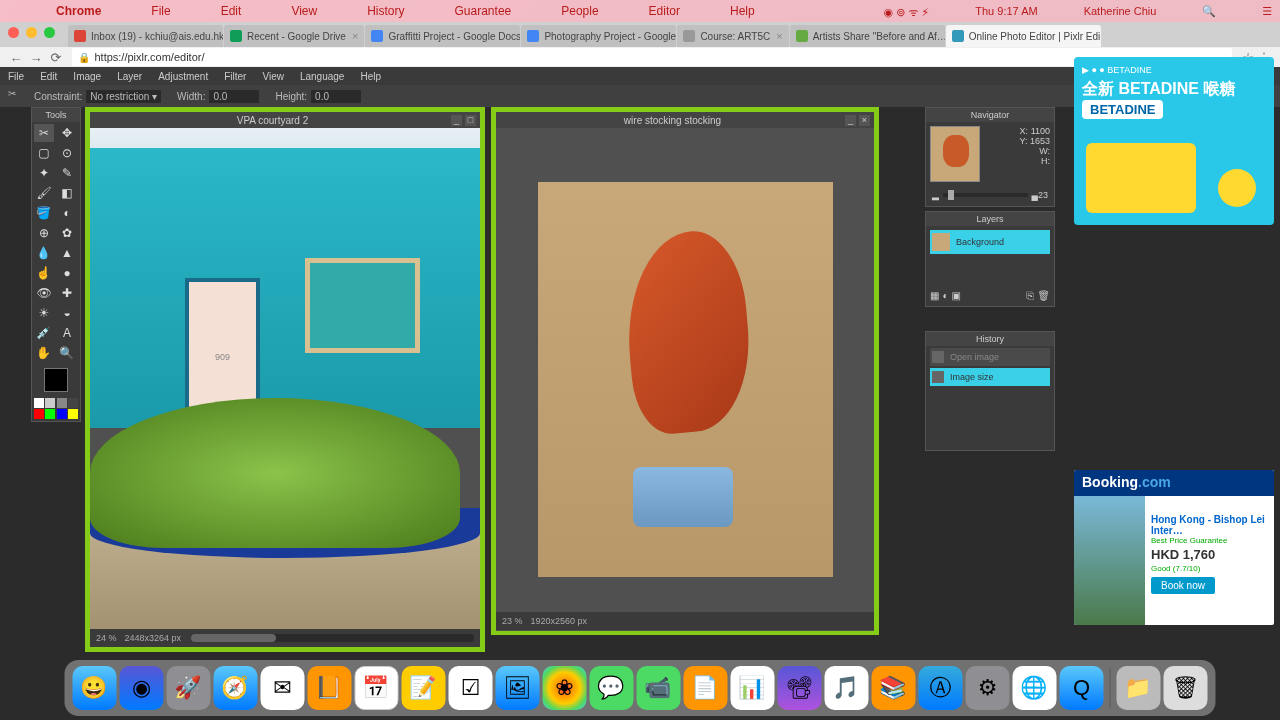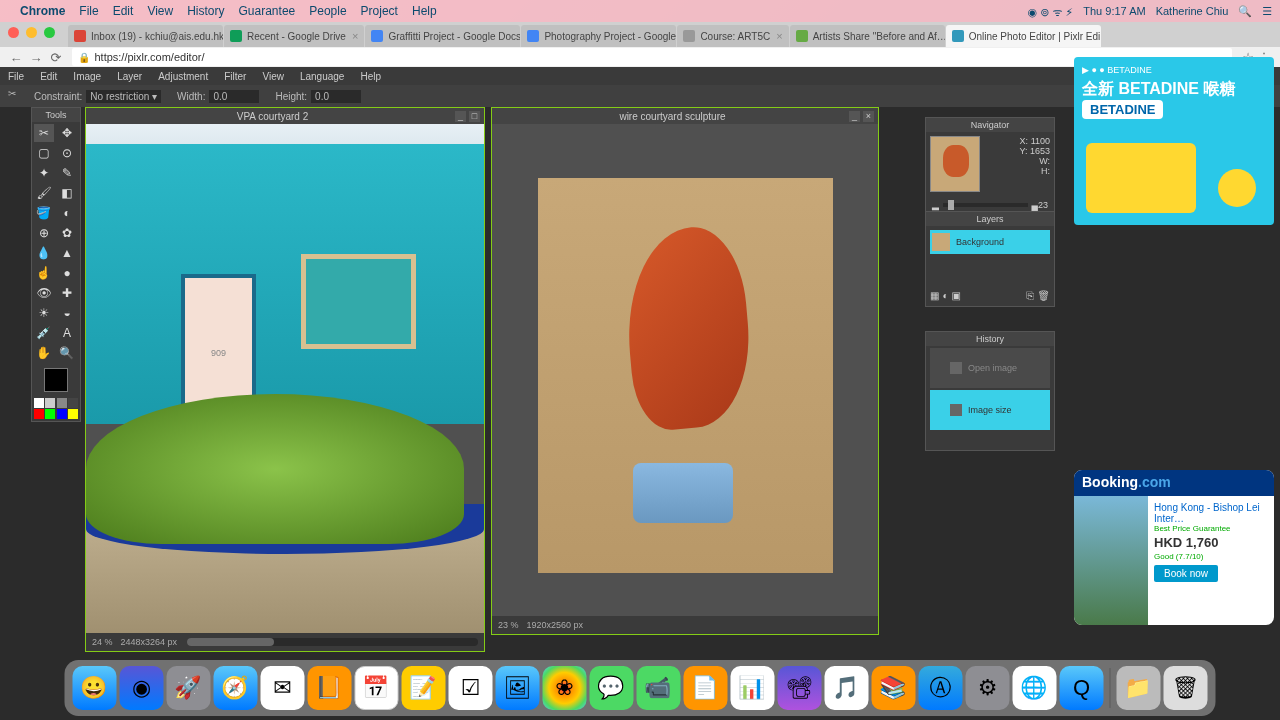--- a/index.html
+++ b/index.html
@@ -1,17 +1,17 @@
 <!DOCTYPE html>
 <html><head>
 <meta charset="utf-8">
 <style>
 *{margin:0;padding:0;box-sizing:border-box;font-family:-apple-system,BlinkMacSystemFont,"Segoe UI",Arial,sans-serif;}
 body{width:1280px;height:720px;overflow:hidden;background:linear-gradient(135deg,#8b4a3a 0%,#3d2a2a 50%,#1a1a2e 100%);position:relative;}
-.menubar{height:22px;background:rgba(255,200,210,0.92);display:flex;align-items:center;padding:0 8px;font-size:12px;color:#0c4a6e;}
+.menubar{height:22px;background:rgba(255,200,210,0.92);display:flex;align-items:center;padding:0 8px;font-size:12px;color:#b91c1c;gap:36px;}
 .menubar .apple{margin-right:12px;font-size:13px;}
 .menubar .app-name{font-weight:600;margin-right:14px;}
 .menubar .menu-item{margin-right:14px;cursor:default;}
 .menubar .spacer{flex:1;}
 .menubar .status{margin-left:10px;font-size:11px;}
 .browser-chrome{height:45px;background:#ddd;display:flex;flex-direction:column;}
 .tab-strip{height:25px;background:#d0d0d0;display:flex;align-items:flex-end;padding-left:68px;position:relative;}
 .traffic-lights{position:absolute;left:8px;top:5px;display:flex;gap:7px;}
 .tl{width:11px;height:11px;border-radius:50%;}
 .tl.red{background:#ff5f57;}
@@ -42,21 +42,21 @@
 .options-bar .val{background:#2a2a2a;padding:1px 4px;margin-right:16px;min-width:50px;display:inline-block;}
 .workspace{position:relative;height:613px;margin-left:25px;}
 .tools-panel{position:absolute;left:6px;top:0;width:50px;background:#3a3a3a;border:1px solid #555;}
 .tools-title{font-size:9px;color:#ccc;text-align:center;padding:2px;background:#444;}
 .tool-grid{display:grid;grid-template-columns:1fr 1fr;gap:2px;padding:2px;}
 .tool{width:20px;height:18px;display:flex;align-items:center;justify-content:center;font-size:12px;color:#ddd;cursor:pointer;}
 .tool.sel{background:#555;}
 .color-sw{width:24px;height:24px;background:#000;border:1px solid #777;margin:4px auto;}
 .swatches{display:grid;grid-template-columns:repeat(4,1fr);gap:1px;padding:2px;}
 .sw{width:10px;height:10px;}
-.doc-window{position:absolute;background:#c2410c;border:1px solid #84cc16;}
+.doc-window{position:absolute;background:#c2410c;border:5px solid #84cc16;}
 .doc1{left:60px;top:0;width:400px;height:545px;}
 .doc2{left:466px;top:0;width:388px;height:528px;}
 .doc-title{height:16px;background:#444;display:flex;align-items:center;font-size:10px;color:#ccc;padding:0 4px;position:relative;}
 .doc-title .name{flex:1;text-align:center;}
 .doc-title .btns{display:flex;gap:3px;}
 .doc-title .wbtn{width:11px;height:11px;background:#555;font-size:9px;display:flex;align-items:center;justify-content:center;}
 .canvas-area{position:relative;background:#505050;overflow:hidden;}
 .doc1 .canvas-area{height:510px;padding-left:8px;}
 .doc2 .canvas-area{height:503px;display:flex;align-items:center;justify-content:center;}
 .courtyard{position:absolute;inset:0;}
@@ -70,50 +70,50 @@
 .sculpture-canvas{width:295px;height:395px;background:linear-gradient(#c8a878,#b89868);position:relative;}
 .sculpture{position:absolute;top:50px;left:90px;width:120px;height:200px;background:linear-gradient(135deg,#d85a2a,#a83818);border-radius:60% 40% 50% 30%;transform:rotate(-5deg);}
 .base{position:absolute;bottom:50px;left:95px;width:100px;height:60px;background:linear-gradient(#8ab8e0,#6a98c0);border-radius:8px;}
 .doc-status{height:18px;background:#3a3a3a;display:flex;align-items:center;padding:0 6px;font-size:9px;color:#aaa;position:absolute;bottom:0;left:0;right:0;}
 .doc-status .zoom{margin-right:8px;}
 .doc-status .dims{margin-right:auto;}
 .scrollbar{flex:1;height:8px;background:#2a2a2a;border-radius:4px;margin-left:10px;position:relative;}
 .scrollthumb{position:absolute;height:100%;background:#666;border-radius:4px;left:0;width:30%;}
 .panel{position:absolute;right:225px;background:#3a3a3a;border:1px solid #555;width:130px;}
 .panel-title{height:14px;background:#444;font-size:9px;color:#ccc;text-align:center;line-height:14px;}
-.navigator{top:10px;height:100px;}
+.navigator{top:0;height:100px;}
 .nav-preview{width:50px;height:56px;background:#c8a878;margin:4px;border:1px solid #888;position:relative;}
 .nav-prev-sc{position:absolute;top:8px;left:12px;width:26px;height:32px;background:#c85a2a;border-radius:40%;}
 .nav-info{position:absolute;right:4px;top:18px;font-size:9px;color:#ccc;text-align:right;}
 .nav-slider{position:absolute;bottom:4px;left:6px;right:6px;height:14px;display:flex;align-items:center;font-size:9px;color:#ccc;}
 .nav-slider .track{flex:1;height:4px;background:#2a2a2a;margin:0 4px;position:relative;}
 .nav-slider .thumb{position:absolute;width:6px;height:10px;background:#aaa;top:-3px;left:5px;}
 .layers{top:104px;height:96px;}
 .layer-row{height:24px;background:#3ad0e8;margin:4px;display:flex;align-items:center;font-size:9px;color:#333;padding:2px;}
 .layer-thumb{width:18px;height:18px;background:#c8a878;margin-right:6px;}
 .layer-btns{position:absolute;bottom:4px;left:4px;right:4px;display:flex;gap:3px;font-size:10px;color:#ccc;}
 .layer-btns .spacer{flex:1;}
 .history{top:224px;height:120px;}
-.hist-row{height:26px;margin:2px 4px;display:flex;align-items:center;font-size:9px;padding:20px;}
+.hist-row{height:18px;margin:2px 4px;display:flex;align-items:center;font-size:9px;padding:2px;}
 .hist-row.inactive{background:#4a4a4a;color:#888;}
 .hist-row.active{background:#3ad0e8;color:#333;}
 .hist-icon{width:12px;height:12px;background:#666;margin-right:6px;}
 .ads{position:absolute;right:6px;top:57px;width:200px;}
 .ad1{height:168px;background:#2ac8e8;border-radius:4px;padding:8px;position:relative;overflow:hidden;}
 .ad1 .brand{background:#fff;color:#06a;font-weight:700;font-size:13px;padding:2px 8px;border-radius:4px;display:inline-block;}
 .ad1 .txt{color:#fff;font-size:16px;margin-top:4px;}
 .ad1 .prod{position:absolute;bottom:12px;left:12px;width:110px;height:70px;background:#ffd830;border-radius:6px;}
 .ad1 .circ{position:absolute;bottom:18px;right:18px;width:38px;height:38px;background:#ffd830;border-radius:50%;}
-.ad2{margin-top:245px;height:155px;background:#fff;border-radius:8px;overflow:hidden;}
+.ad2{margin-top:245px;height:155px;background:#fff;border-radius:2px;overflow:hidden;}
 .ad2 .hdr{height:26px;background:#003580;color:#fff;font-weight:700;font-size:14px;padding:4px 8px;}
 .ad2 .hdr .com{color:#4aa6e8;}
 .ad2 .body{display:flex;}
 .ad2 .img{width:90px;height:129px;background:linear-gradient(#7ab8d8,#4a7a4a);}
 .ad2 .info{padding:6px;font-size:10px;}
-.ad2 .hotel{color:#06c;font-weight:400;}
+.ad2 .hotel{color:#06c;font-weight:700;margin-top:12px;}
 .ad2 .bpg{color:#0a0;font-size:8px;}
 .ad2 .price{font-size:13px;font-weight:600;color:#333;margin:2px 0;}
 .ad2 .rating{font-size:8px;color:#0a0;}
 .ad2 .book{background:#09c;color:#fff;padding:3px 10px;border-radius:2px;font-size:10px;display:inline-block;margin-top:4px;}
 .dock{position:absolute;bottom:4px;left:50%;transform:translateX(-50%);height:56px;background:rgba(220,220,220,0.4);border-radius:14px;display:flex;align-items:center;padding:4px 8px;gap:3px;}
 .dock-icon{width:44px;height:44px;border-radius:10px;display:flex;align-items:center;justify-content:center;font-size:22px;}
 .di1{background:linear-gradient(#5ac8fa,#007aff);}
 .di2{background:linear-gradient(#5856d6,#007aff);}
 .di3{background:#8e8e93;}
 .di4{background:linear-gradient(#5ac8fa,#007aff);}
@@ -144,21 +144,21 @@
 
 <div class="menubar">
   <span class="apple"></span>
   <span class="app-name">Chrome</span>
   <span class="menu-item">File</span>
   <span class="menu-item">Edit</span>
   <span class="menu-item">View</span>
   <span class="menu-item">History</span>
   <span class="menu-item">Guarantee</span>
   <span class="menu-item">People</span>
-  <span class="menu-item">Project</span>
+  <span class="menu-item">Editor</span>
   <span class="menu-item">Help</span>
   <span class="spacer"></span>
   <span class="status">◉ ⊚ ᯤ ⚡︎</span>
   <span class="status">Thu 9:17 AM</span>
   <span class="status">Katherine Chiu</span>
   <span class="status">🔍</span>
   <span class="status">☰</span>
 </div>
 
 <div class="browser-chrome">
@@ -305,21 +305,21 @@
         <span class="zoom"><span>24</span> <span>%</span></span>
         <span class="dims">2448x3264 px</span>
         <div class="scrollbar">
             <div class="scrollthumb"></div>
           </div>
       </div>
     </div>
 
     <div class="doc-window doc2">
       <div class="doc-title">
-        <span class="name">wire courtyard sculpture</span>
+        <span class="name">wire stocking stocking</span>
         <div class="btns">
             <div class="wbtn">_</div>
             <div class="wbtn">×</div>
           </div>
       </div>
       <div class="canvas-area">
         <div class="sculpture-canvas">
           <div class="sculpture"></div>
             <div class="base"></div>
         </div>

